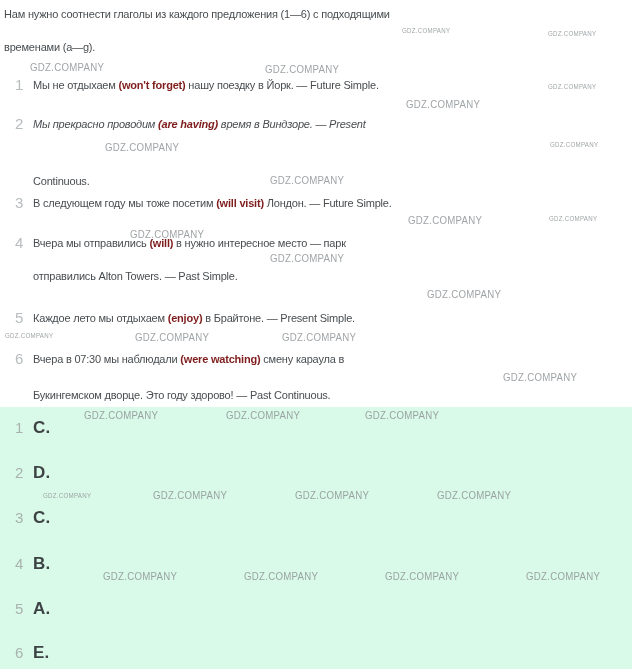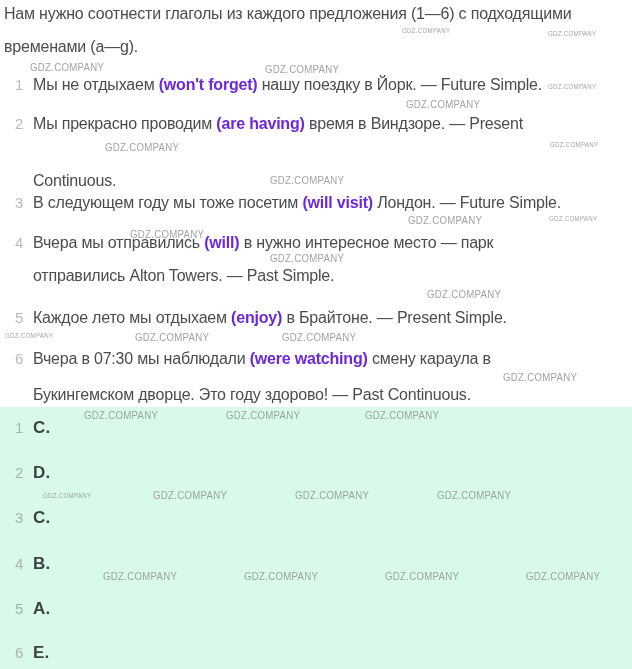--- a/index.html
+++ b/index.html
@@ -6,24 +6,24 @@
   body{
     width:632px;height:669px;position:relative;overflow:hidden;
     background:#ffffff;
     font-family:"Liberation Sans","DejaVu Sans",sans-serif;
   }
   .page{position:absolute;inset:0;}
 
   
   .t-line{
     position:absolute;left:33px;
-    font-size:16px;line-height:18px;letter-spacing:-0.2px;
+    font-size:11px;line-height:18px;letter-spacing:-0.2px;
     color:#494d50;white-space:pre;
   }
-  .t-line b{font-weight:700;color:#6d28d9;}
+  .t-line b{font-weight:700;color:#7f1d1d;}
   .intro-line{left:4px;font-weight:500;}
   .q-num{
     position:absolute;left:15px;width:14px;
     font-size:15px;line-height:18px;color:#b7bcbe;text-align:left;
   }
 
   
   .answers-panel{
     position:absolute;left:0;width:632px;bottom:0;
     background:#d9fae8;
@@ -53,21 +53,21 @@
 </head>
 <body>
 
 <div class="page">
   <section id="task-section">
       <div class="t-line intro-line" style="top: 5px;">Нам нужно соотнести глаголы из каждого предложения (1—6) с подходящими</div>
       <div class="t-line intro-line" style="top: 38px;">временами (a—g).</div>
       <div class="q-num" style="top: 76px;">1</div>
       <div class="t-line" style="top: 76px;"><span>Мы не отдыхаем </span><b>(won't forget)</b><span> нашу поездку в Йорк. — Future Simple.</span></div>
       <div class="q-num" style="top: 115px;">2</div>
-      <div class="t-line" style="top: 115px;"><span>Мы прекрасно проводим </span><b>(are having)</b><span> время в Виндзоре. — Present</span></div>
+      <div class="t-line" style="top: 115px; font-style: italic;"><span>Мы прекрасно проводим </span><b>(are having)</b><span> время в Виндзоре. — Present</span></div>
       <div class="t-line" style="top: 148px; margin-top: 24px;"><span>Continuous.</span></div>
       <div class="q-num" style="top: 194px;">3</div>
       <div class="t-line" style="top: 194px;"><span>В следующем году мы тоже посетим </span><b>(will visit)</b><span> Лондон. — Future Simple.</span></div>
       <div class="q-num" style="top: 234px;">4</div>
       <div class="t-line" style="top: 234px;"><span>Вчера мы отправились </span><b>(will)</b><span> в нужно интересное место — парк</span></div>
       <div class="t-line" style="top: 267px;"><span>отправились Alton Towers. — Past Simple.</span></div>
       <div class="q-num" style="top: 309px;">5</div>
       <div class="t-line" style="top: 309px;"><span>Каждое лето мы отдыхаем </span><b>(enjoy)</b><span> в Брайтоне. — Present Simple.</span></div>
       <div class="q-num" style="top: 350px;">6</div>
       <div class="t-line" style="top: 350px;"><span>Вчера в 07:30 мы наблюдали </span><b>(were watching)</b><span> смену караула в</span></div>

